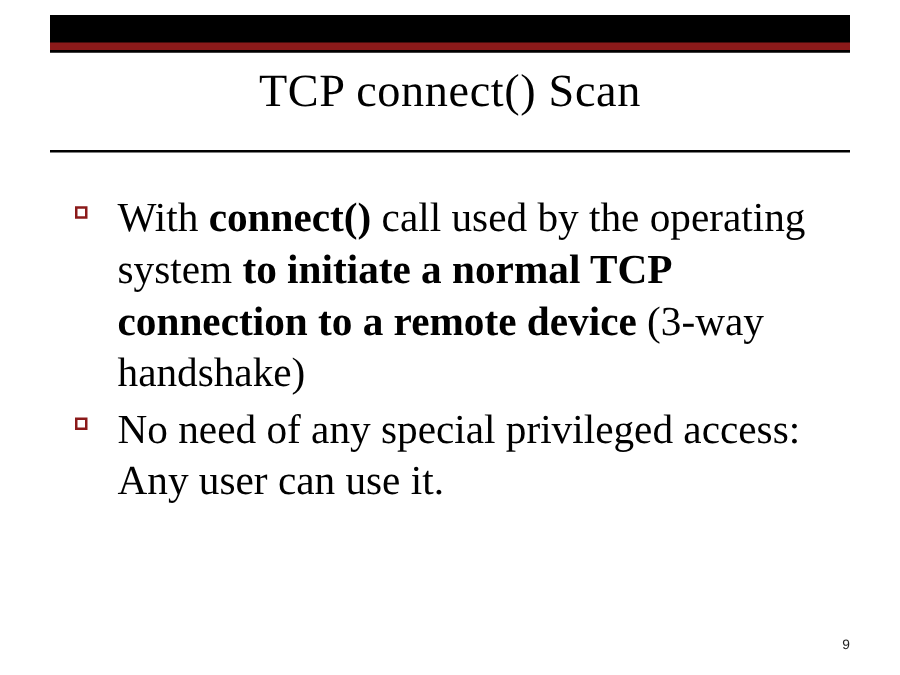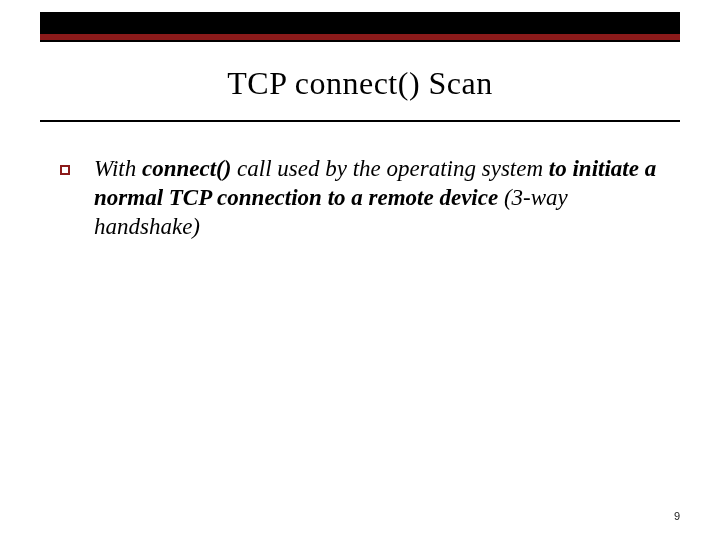--- a/index.html
+++ b/index.html
@@ -30,24 +30,23 @@
   }
   .title-wrap {
     position: absolute;
     top: 52px;
     left: 40px;
     right: 40px;
     text-align: center;
     padding-bottom: 10px;
   }
   .title {
-    font-size: 32px;
+    font-size: 37px;
     font-weight: 400;
     letter-spacing: 0.5px;
-    margin-top: 13px;
   }
   .title-rule {
     position: absolute;
     left: 40px;
     right: 40px;
     top: 120px;
     height: 0;
     border-top: 2px solid #000;
   }
   .body {
@@ -63,23 +62,22 @@
   }
   .bullet-marker {
     width: 10px;
     height: 10px;
     border: 2px solid #8b1a1a;
     margin-top: 10px;
     margin-right: 24px;
     flex: 0 0 auto;
   }
   .bullet-text {
-    font-size: 23px;
+    font-size: 33px;
     line-height: 1.25;
-    font-style: italic;
   }
   .footer-center {
     position: absolute;
     bottom: 18px;
     left: 0;
     right: 0;
     text-align: center;
     font-family: Arial, Helvetica, sans-serif;
     font-size: 11px;
     color: #222;
@@ -105,19 +103,23 @@
   </div>
   <div class="title-rule"></div>
 
   <div class="body">
 
     <div class="bullet-row">
       <div class="bullet-marker"></div>
       <div class="bullet-text"><span>With </span><span style="font-weight: bold;">connect()</span><span> call used by the operating system </span><span style="font-weight: bold;">to initiate a normal TCP connection to a remote device</span><span> (3-way handshake)</span></div>
     </div>
 
+    <div class="bullet-row">
+      <div class="bullet-marker"></div>
+      <div class="bullet-text"><span>No need of any special privileged access: Any user can use it.</span></div>
+    </div>
 
 
   </div>
 
   <div class="footer-right">9</div>
 
 </div>
 
 </body></html>

